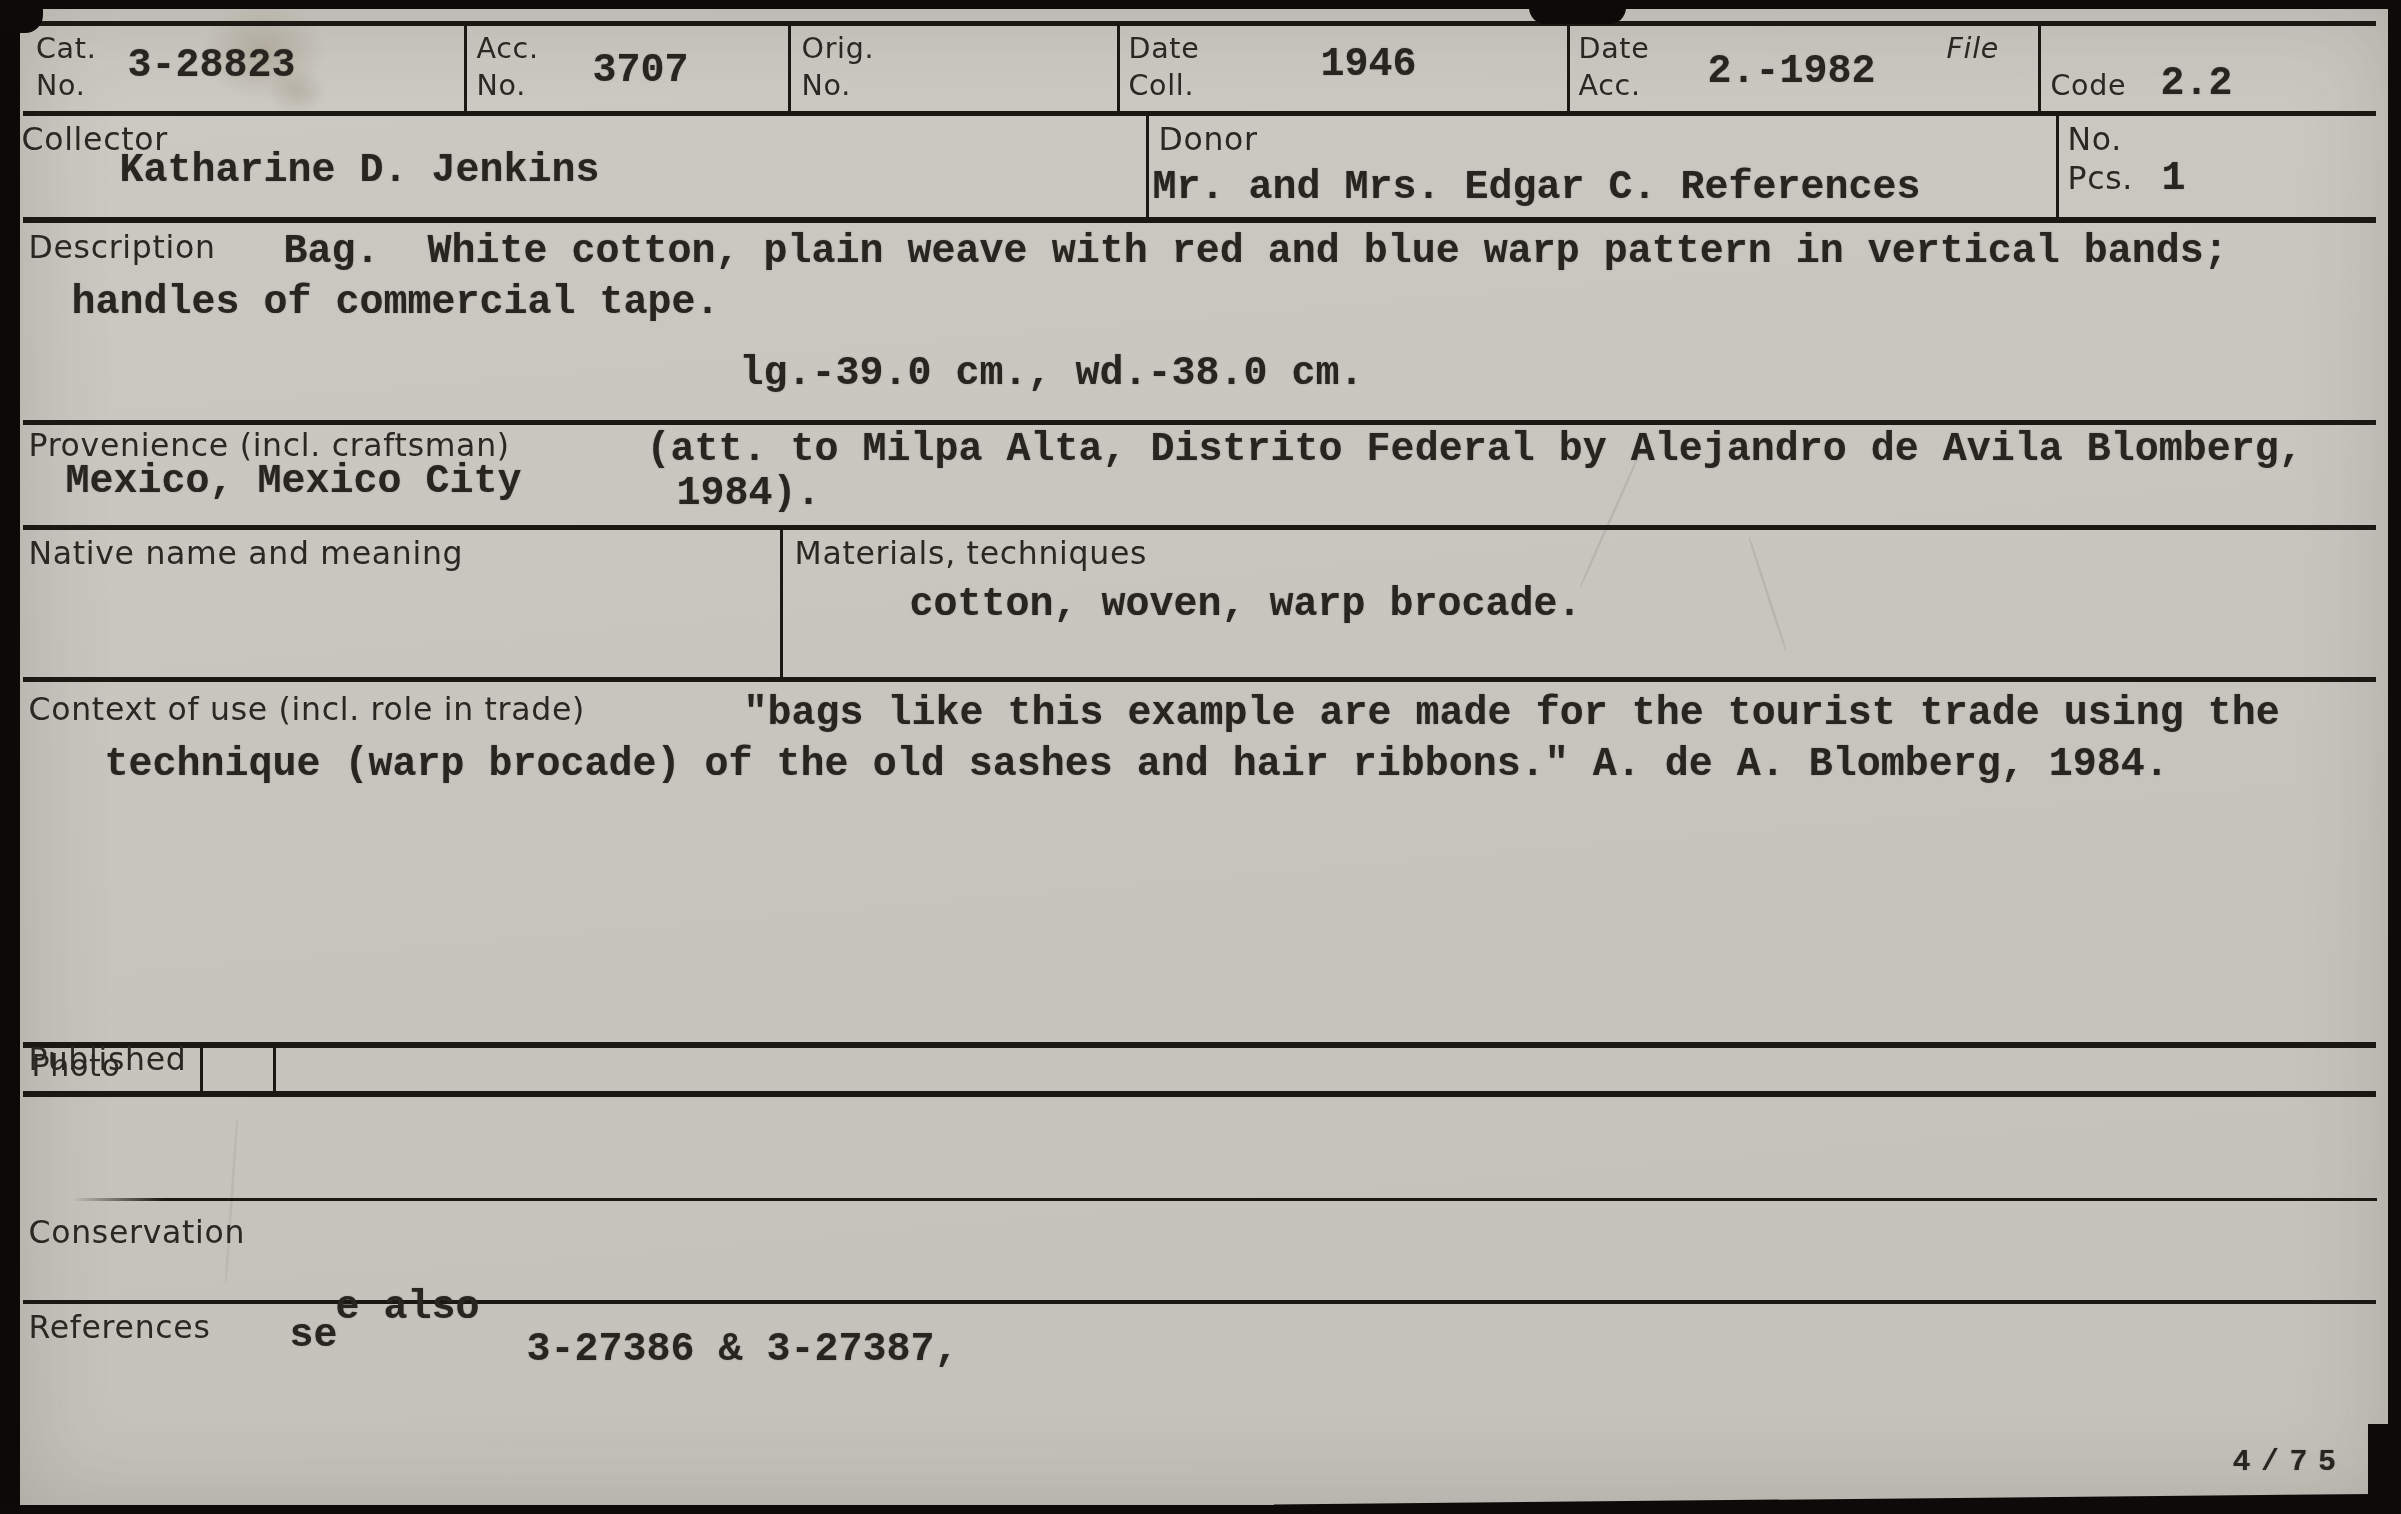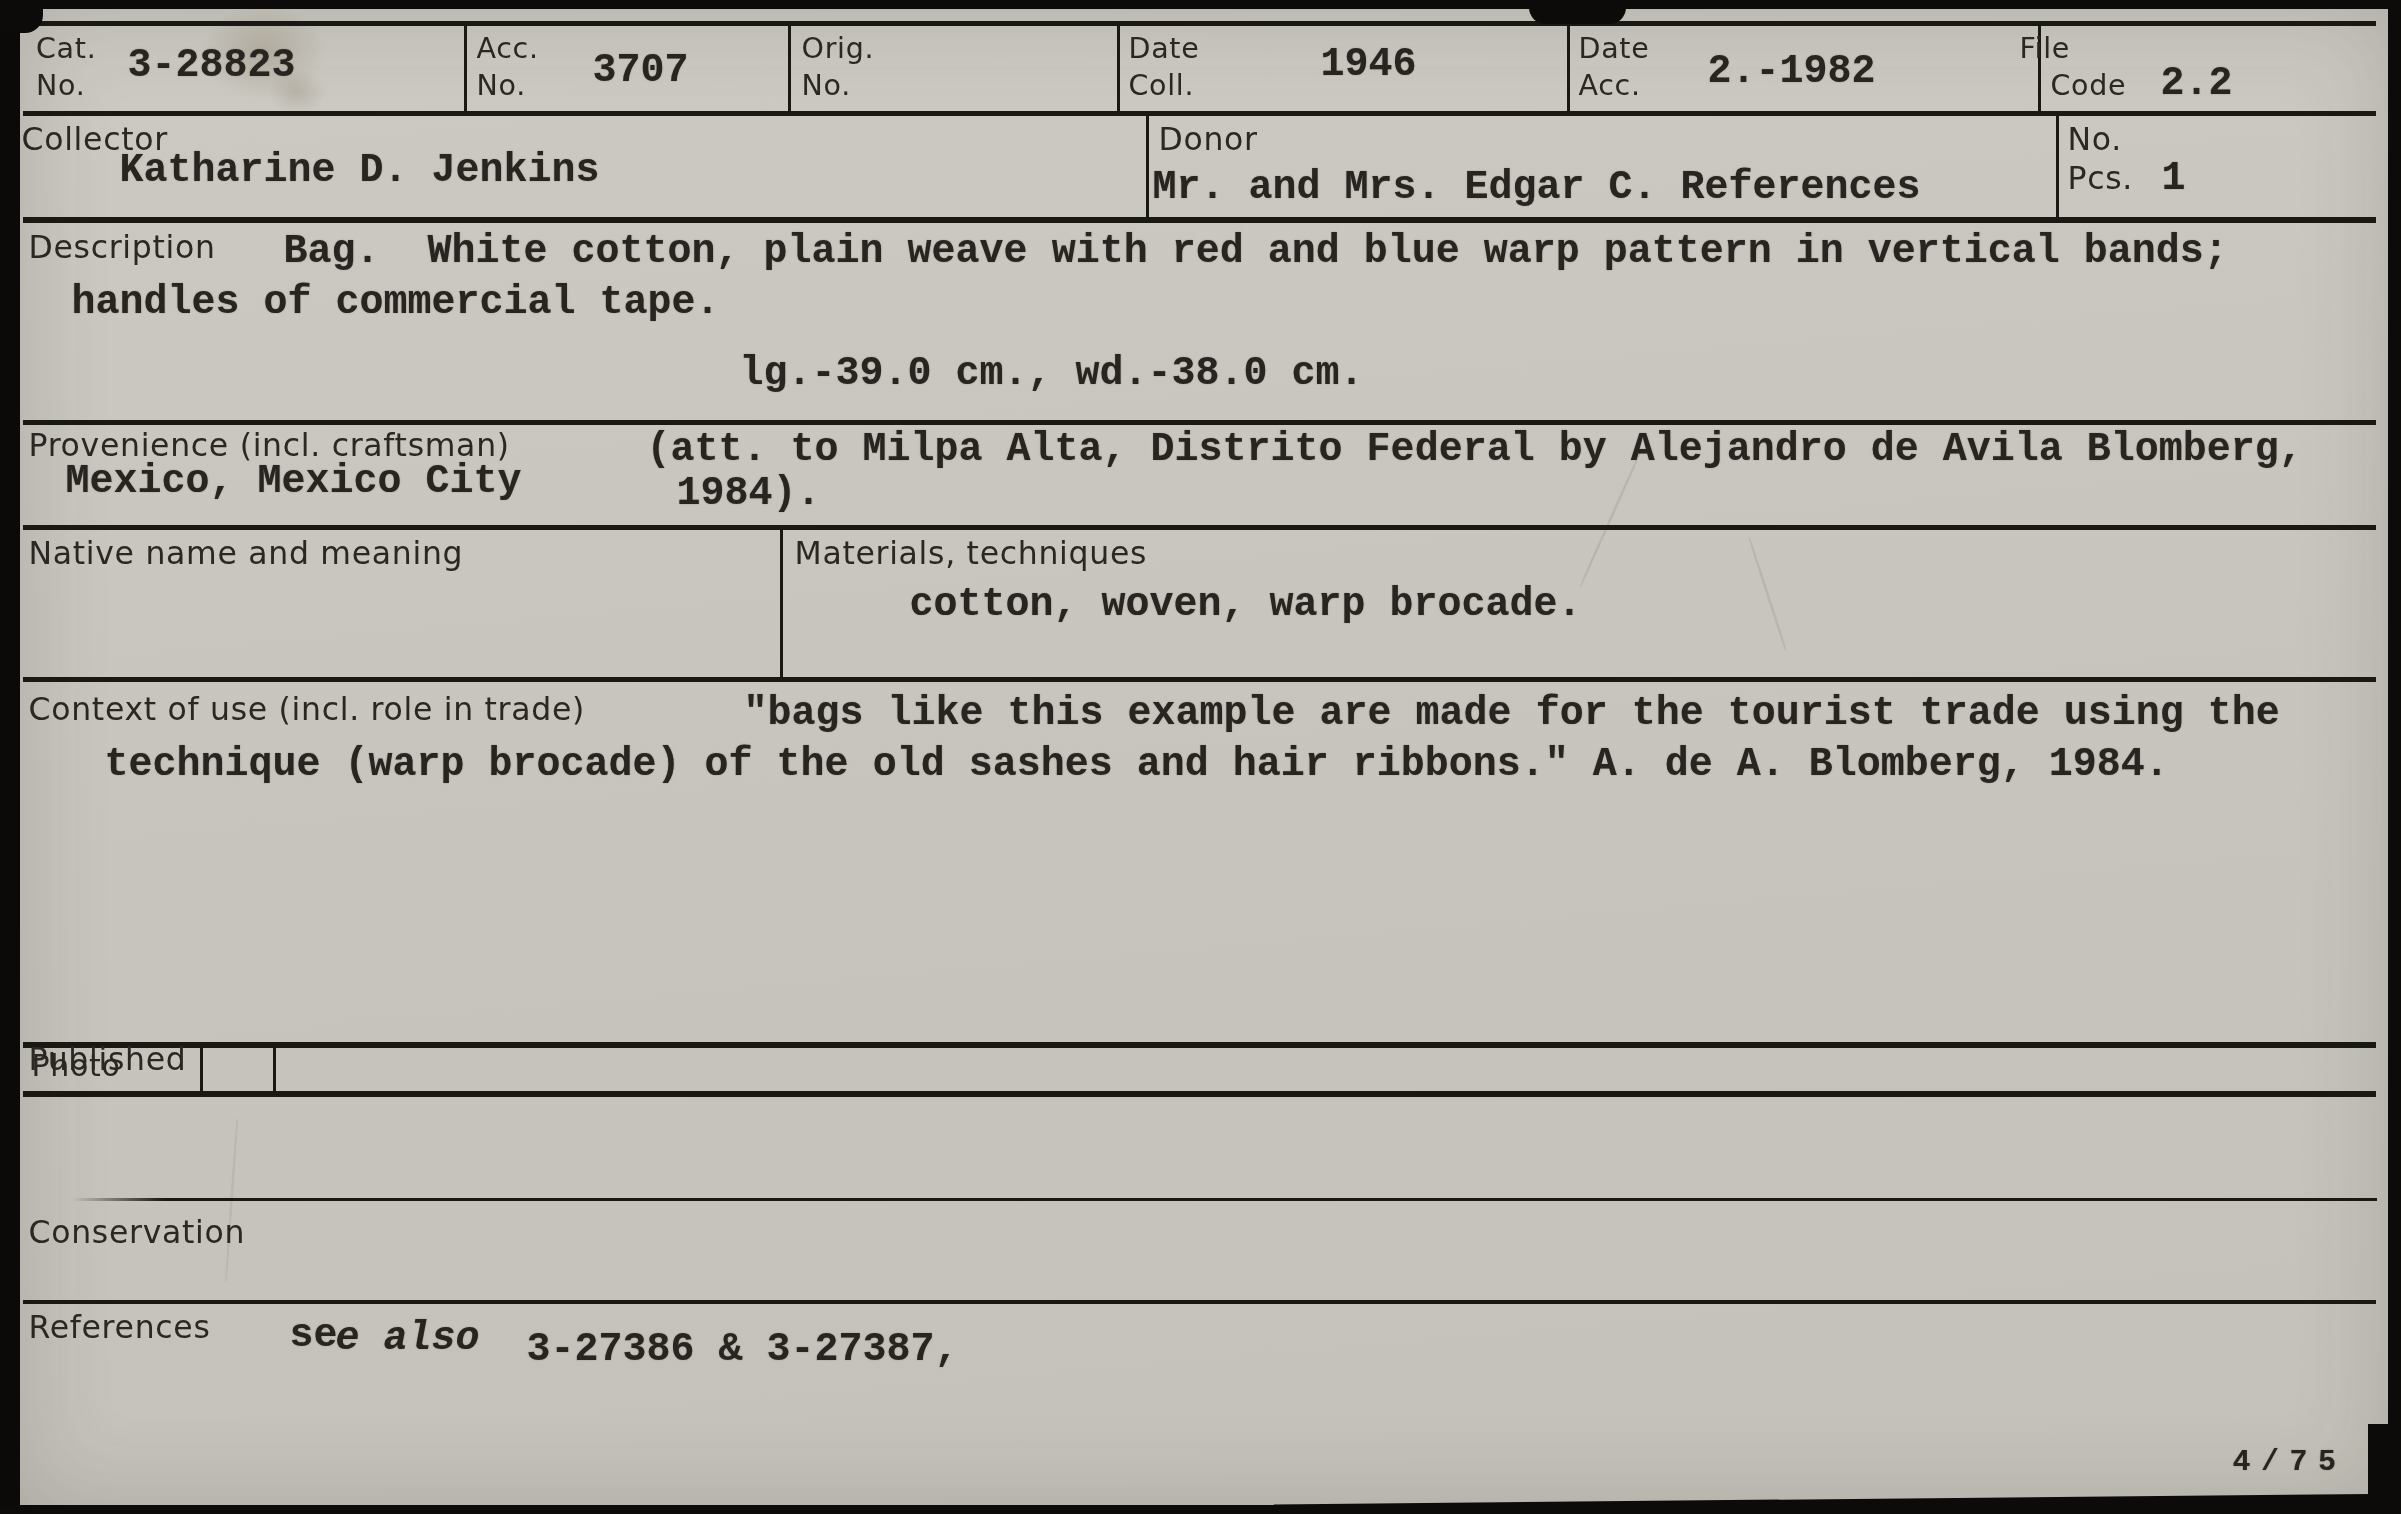--- a/index.html
+++ b/index.html
@@ -85,21 +85,21 @@
     <span class="plabel sm" style="left:782px;top:60px;">No.</span>
 
     <span class="plabel sm" style="left:1109px;top:22.5px;">Date</span>
     <span class="plabel sm" style="left:1109px;top:60px;">Coll.</span>
     <span class="typed" style="left:1301px;top:33px;">1946</span>
 
     <span class="plabel sm" style="left:1559px;top:22.5px;">Date</span>
     <span class="plabel sm" style="left:1559px;top:60px;">Acc.</span>
     <span class="typed" style="left:1688px;top:40px;">2.-1982</span>
 
-    <span class="plabel sm" style="left:2000px;top:22.5px;">File</span>
+    <span class="plabel sm" style="left:1927px;top:22.5px;font-style:italic;">File</span>
     <span class="plabel sm" style="left:2031px;top:60px;">Code</span>
     <span class="typed" style="left:2141px;top:52px;">2.2</span>
 
     <span class="plabel" style="left:2px;top:112px;">Collector</span>
     <span class="typed" style="left:100px;top:139px;">Katharine D. Jenkins</span>
 
     <span class="plabel" style="left:1139px;top:112px;">Donor</span>
     <span class="typed" style="left:1133px;top:156px;">Mr. and Mrs. Edgar C. References</span>
 
     <span class="plabel" style="left:2048px;top:112px;">No.</span>
@@ -122,21 +122,21 @@
 
     <span class="plabel" style="left:9px;top:682px;">Context of use (incl. role in trade)</span>
     <span class="typed" style="left:724px;top:682px;">"bags like this example are made for the tourist trade using the</span>
     <span class="typed" style="left:85px;top:733px;">technique (warp brocade) of the old sashes and hair ribbons." A. de A. Blomberg, 1984.</span>
 
     <span class="plabel" style="left:12px;top:1039px;font-size:30px;">Photo</span>
     <span class="plabel" style="left:9px;top:1032px;text-align:right;">Published</span>
     <span class="plabel" style="left:9px;top:1205px;">Conservation</span>
     <span class="plabel" style="left:9px;top:1300px;">References</span>
     <span class="typed" style="left:270px;top:1304px;">se</span>
-    <span class="typed" style="left:316px;top:1307px;font-style:italic;">e also</span>
+    <span class="typed" style="left:316px;top:1276px;">e also</span>
     <span class="typed" style="left:507px;top:1318px;">3-27386 &amp; 3-27387,</span>
 
     <span class="typed sm" style="left:2213px;top:1436px;letter-spacing:10.5px;">4/75</span>
   </div>
 
   <div class="artifact" style="left:0;top:0;width:2401px;height:9px;"></div>
   <div class="artifact" style="left:0;top:0;width:43px;height:33px;border-radius:0 0 18px 0;"></div>
   <div class="artifact" style="left:1529px;top:0;width:97px;height:24px;border-radius:0 0 16.5px 16.5px;"></div>
   <div class="artifact" style="left:2388px;top:0;width:13.5px;height:1515px;"></div>
   <div class="artifact" style="left:0;top:1508px;width:2401px;height:6.7px;"></div>

